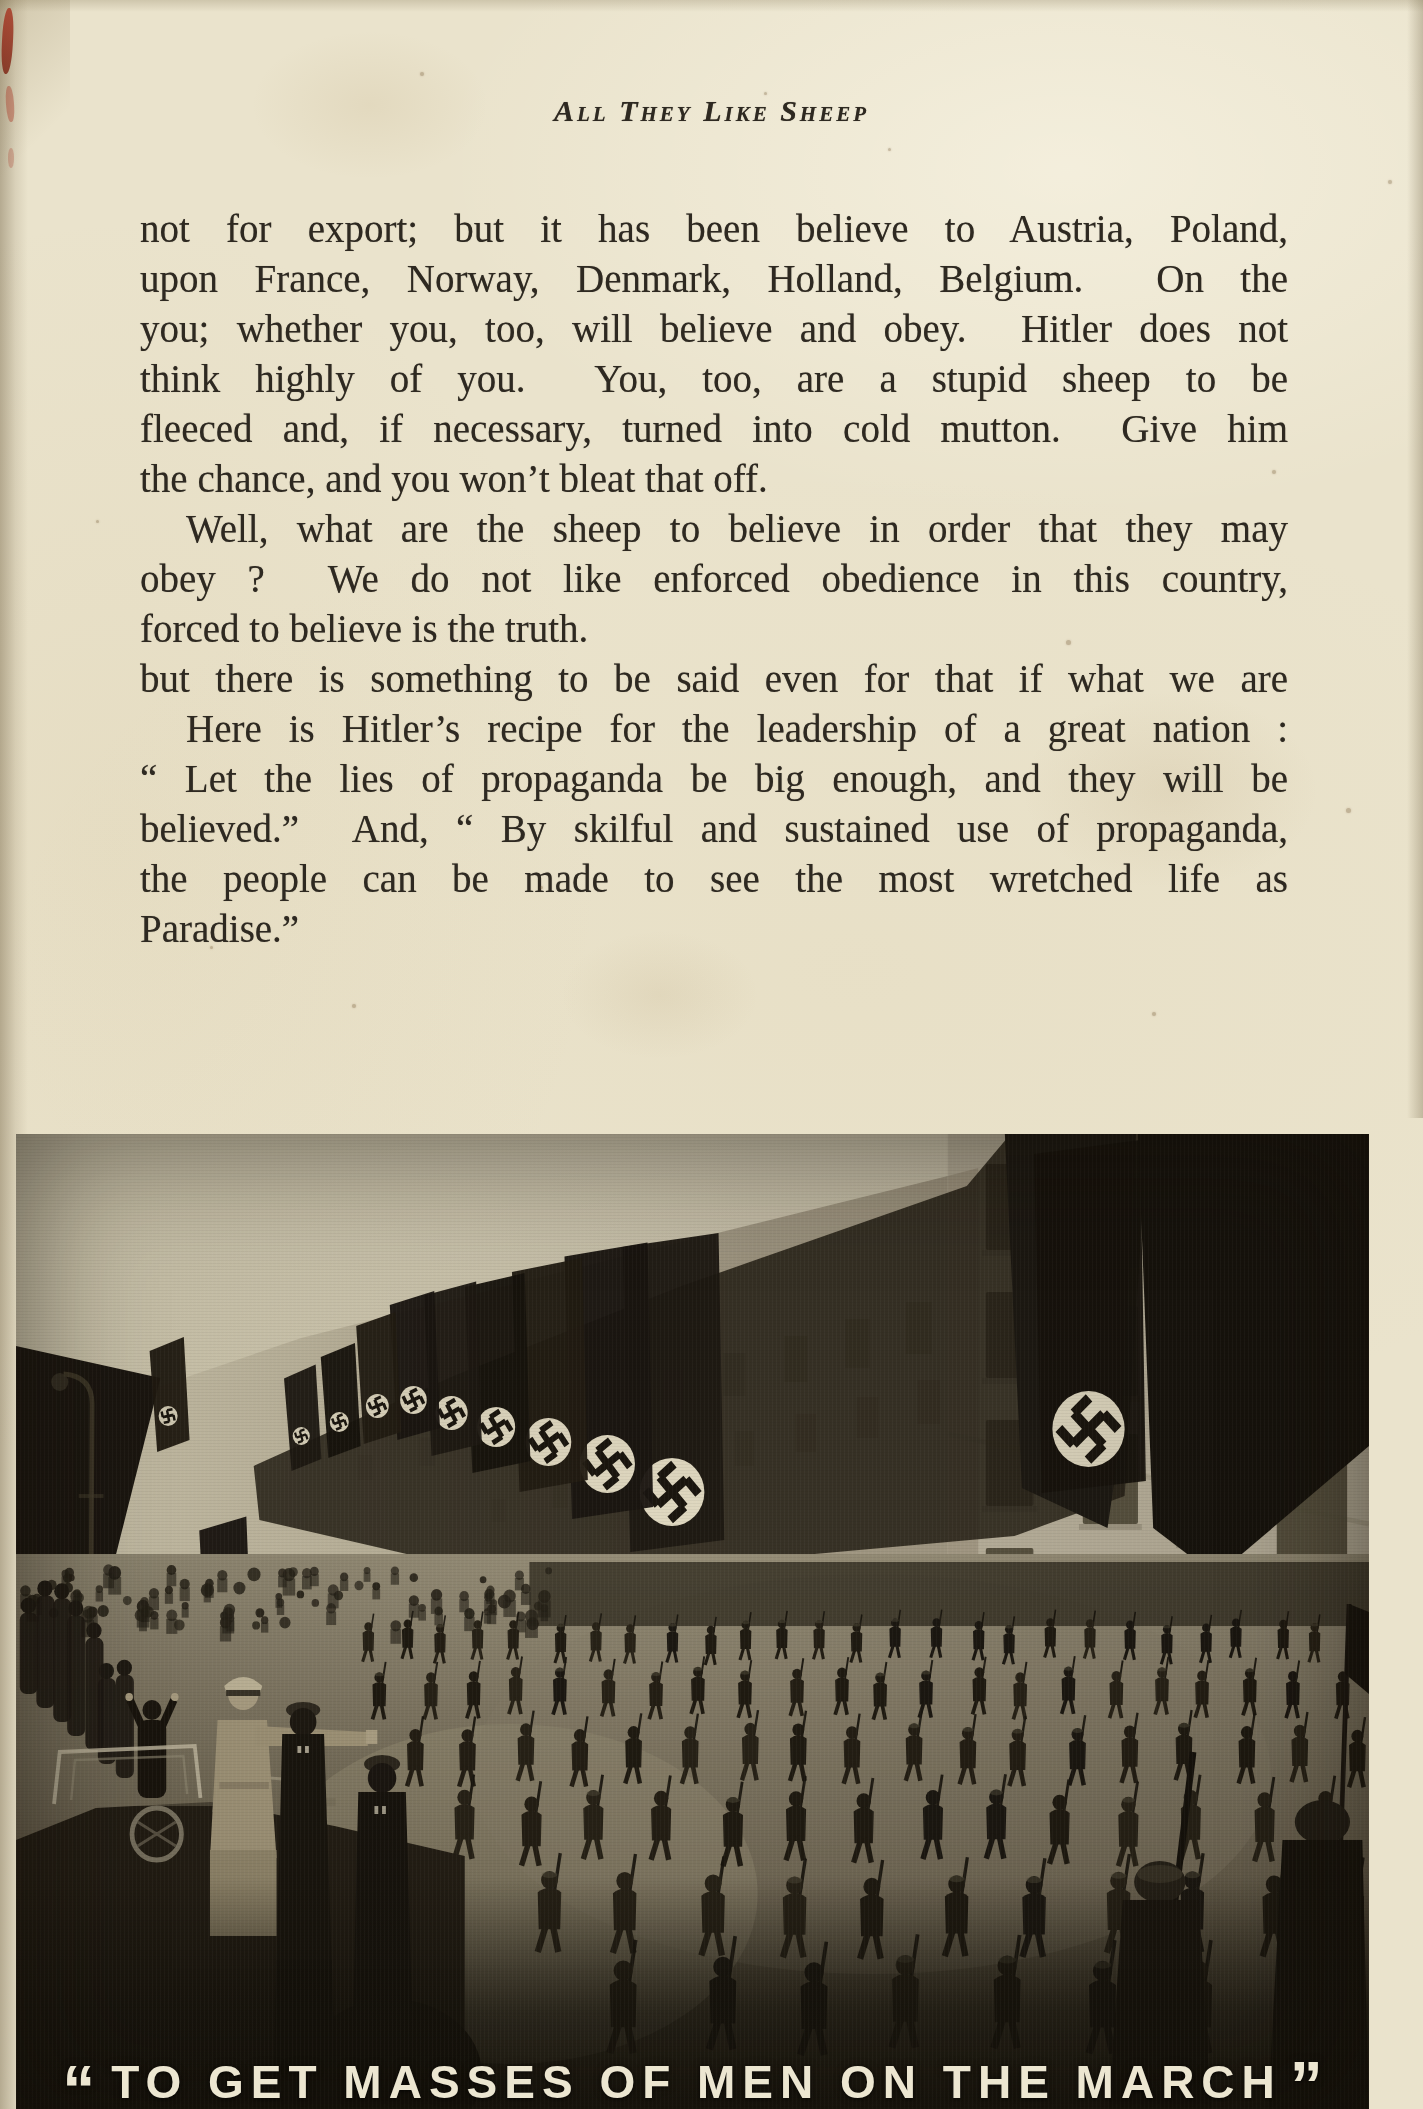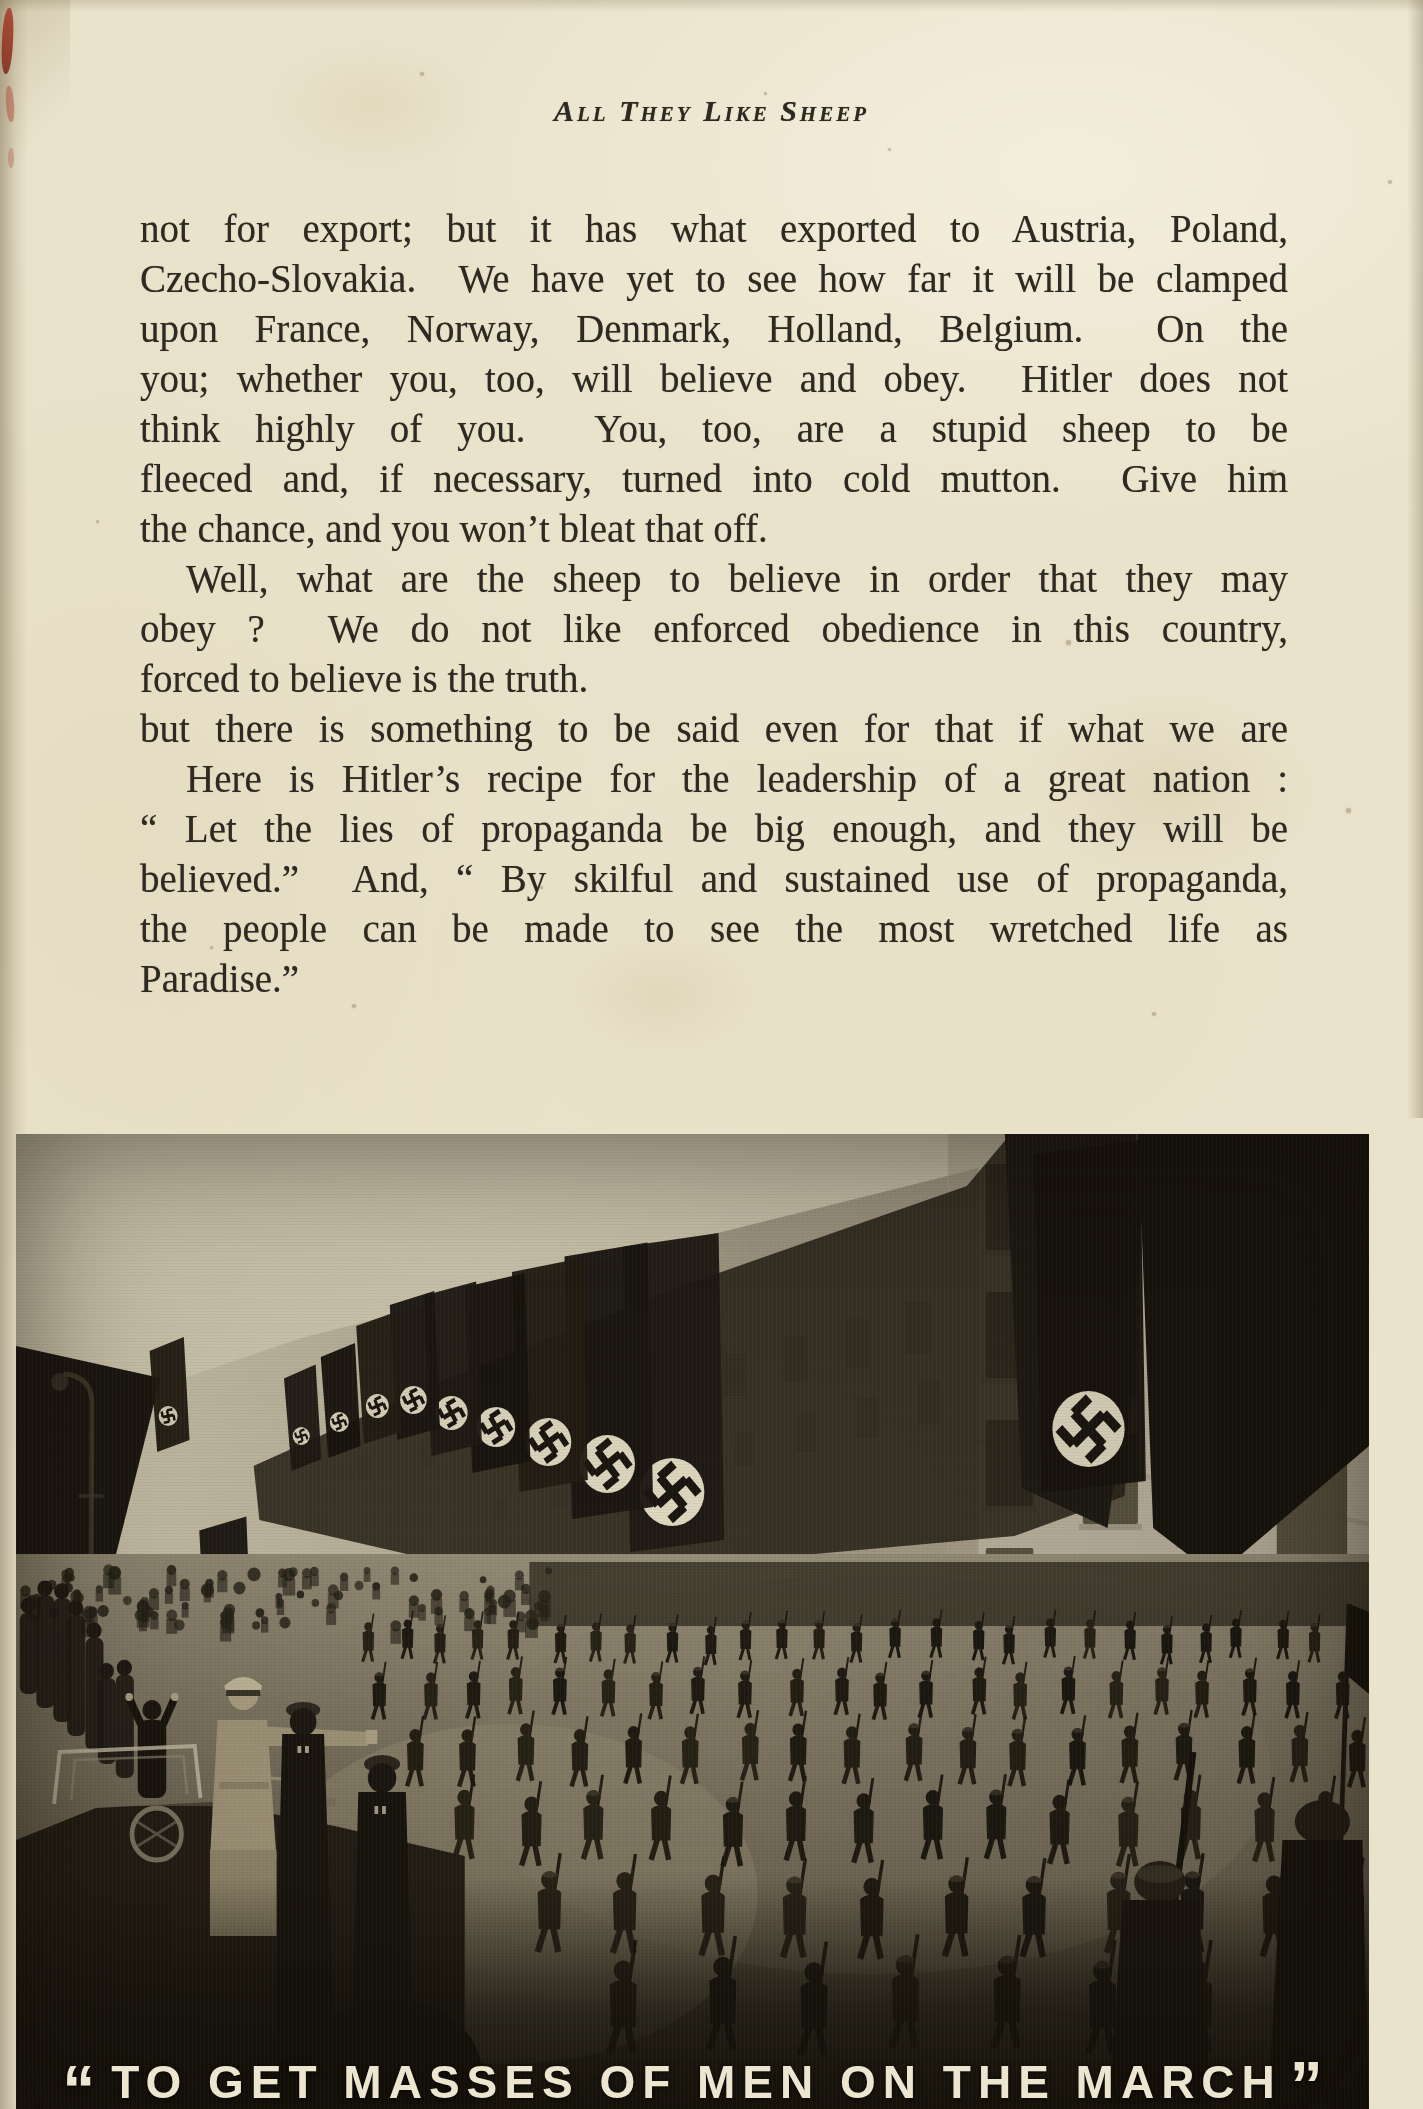--- a/index.html
+++ b/index.html
@@ -58,22 +58,21 @@
   <div class="edge edge-right"></div>
   <div class="edge edge-top"></div>
   <div class="corner-shadow"></div>
   <div class="red-mark r1"></div>
   <div class="red-mark r2"></div>
   <div class="red-mark r3"></div>
 
   <h1 class="header">All They Like Sheep</h1>
 
   <div class="text" id="paras">
-      <div class="line">not for export; but it has what exported to Austria, Poland,</div>
-      <div class="line">Czecho-Slovakia.  We have yet to see how far it will be clamped</div>
+      <div class="line">not for export; but it has been believe to Austria, Poland,</div>
       <div class="line">upon France, Norway, Denmark, Holland, Belgium.  On the</div>
       <div class="line">you; whether you, too, will believe and obey.  Hitler does not</div>
       <div class="line">think highly of you.  You, too, are a stupid sheep to be</div>
       <div class="line">fleeced and, if necessary, turned into cold mutton.  Give him</div>
       <div class="line last">the chance, and you won’t bleat that off.</div>
       <div class="line indent">Well, what are the sheep to believe in order that they may</div>
       <div class="line">obey ?  We do not like enforced obedience in this country,</div>
       <div class="line last">forced to believe is the truth.</div>
       <div class="line">but there is something to be said even for that if what we are</div>
       <div class="line indent">Here is Hitler’s recipe for the leadership of a great nation :</div>

